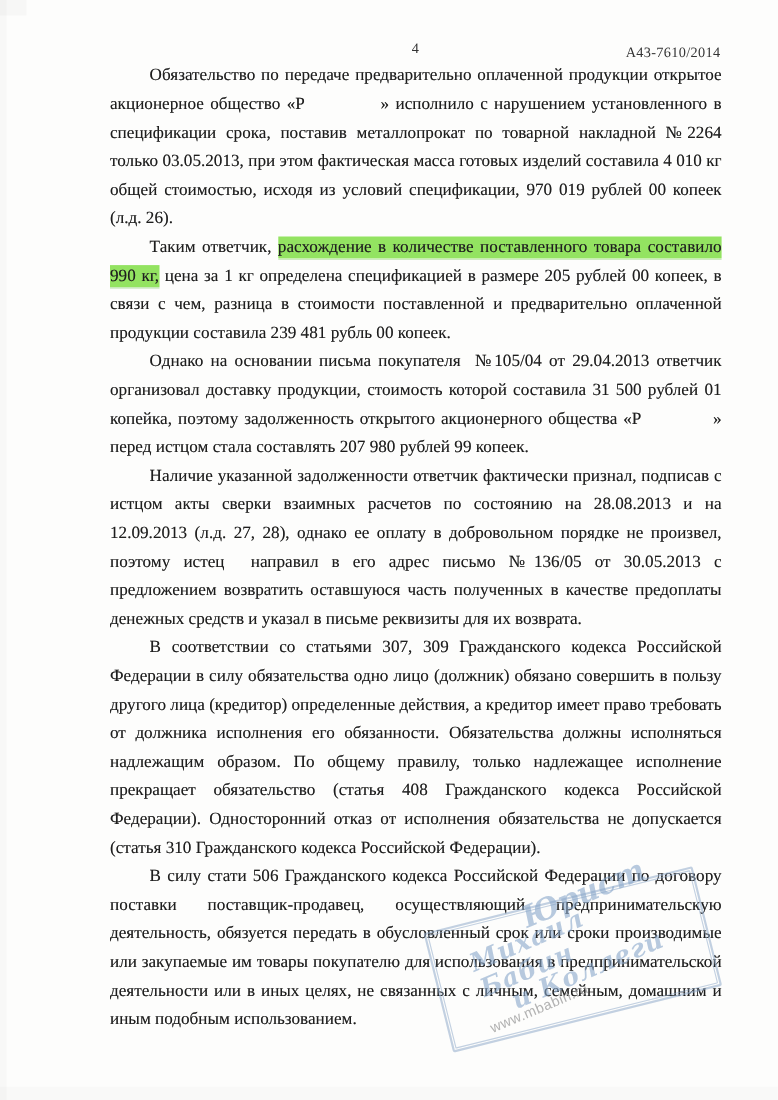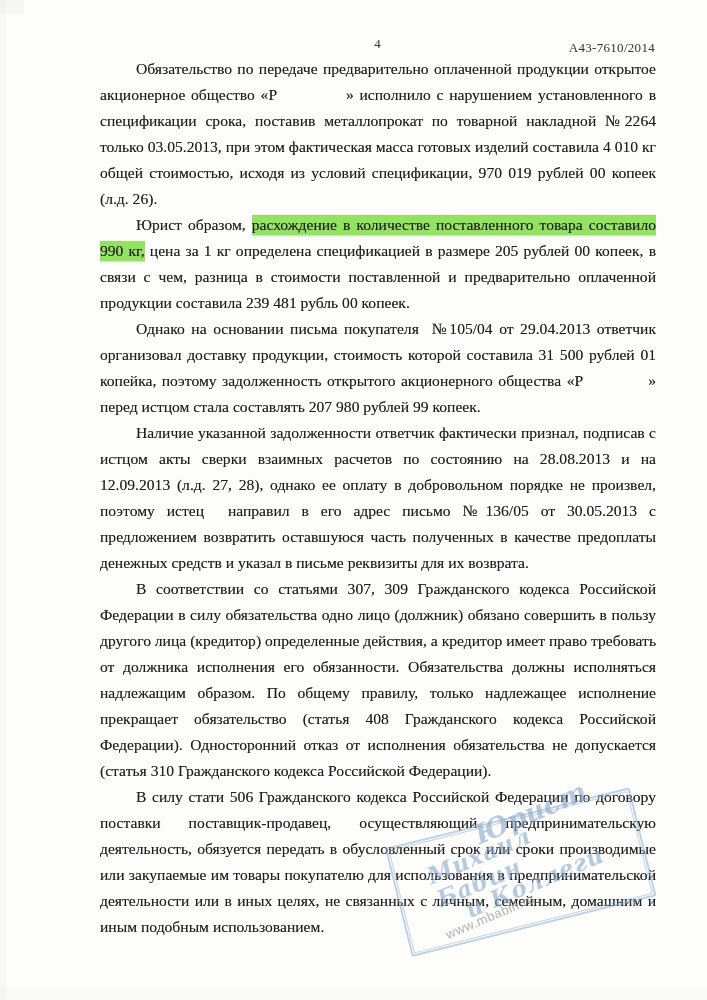--- a/index.html
+++ b/index.html
@@ -78,21 +78,21 @@
 <div class="edge-left"></div>
 <div class="edge-bottom"></div>
 
 <div class="hdr">
   <span class="pageno">4</span>
   <span class="caseno">А43-7610/2014</span>
 </div>
 
 <div class="doc">
     <p><span>Обязательство по передаче предварительно оплаченной продукции открытое акционерное общество «Р&nbsp;&nbsp;&nbsp;&nbsp;&nbsp;&nbsp;&nbsp;&nbsp;&nbsp;&nbsp;&nbsp;&nbsp;» исполнило с нарушением установленного в спецификации срока, поставив металлопрокат по товарной накладной №2264 только 03.05.2013, при этом фактическая масса готовых изделий составила 4 010 кг общей стоимостью, исходя из условий спецификации, 970 019 рублей 00 копеек (л.д. 26).</span></p>
-    <p><span>Юрист образом, </span><span class="hl">расхождение в количестве поставленного товара составило 990 кг,</span><span> цена за 1 кг определена спецификацией в размере 205 рублей 00 копеек, в связи с чем, разница в стоимости поставленной и предварительно оплаченной продукции составила 239 481 рубль 00 копеек.</span></p>
+    <p><span>Таким ответчик, </span><span class="hl">расхождение в количестве поставленного товара составило 990 кг,</span><span> цена за 1 кг определена спецификацией в размере 205 рублей 00 копеек, в связи с чем, разница в стоимости поставленной и предварительно оплаченной продукции составила 239 481 рубль 00 копеек.</span></p>
     <p><span>Однако на основании письма покупателя &nbsp;№105/04 от 29.04.2013 ответчик организовал доставку продукции, стоимость которой составила 31 500 рублей 01 копейка, поэтому задолженность открытого акционерного общества «Р&nbsp;&nbsp;&nbsp;&nbsp;&nbsp;&nbsp;&nbsp;&nbsp;&nbsp;&nbsp;&nbsp;&nbsp;» перед истцом стала составлять 207 980 рублей 99 копеек.</span></p>
     <p><span>Наличие указанной задолженности ответчик фактически признал, подписав с истцом акты сверки взаимных расчетов по состоянию на 28.08.2013 и на 12.09.2013 (л.д. 27, 28), однако ее оплату в добровольном порядке не произвел, поэтому истец &nbsp;направил в его адрес письмо №136/05 от 30.05.2013 с предложением возвратить оставшуюся часть полученных в качестве предоплаты денежных средств и указал в письме реквизиты для их возврата.</span></p>
     <p><span>В соответствии со статьями 307, 309 Гражданского кодекса Российской Федерации в силу обязательства одно лицо (должник) обязано совершить в пользу другого лица (кредитор) определенные действия, а кредитор имеет право требовать от должника исполнения его обязанности. Обязательства должны исполняться надлежащим образом. По общему правилу, только надлежащее исполнение прекращает обязательство (статья 408 Гражданского кодекса Российской Федерации). Односторонний отказ от исполнения обязательства не допускается (статья 310 Гражданского кодекса Российской Федерации).</span></p>
     <p><span>В силу стати 506 Гражданского кодекса Российской Федерации по договору поставки поставщик-продавец, осуществляющий предпринимательскую деятельность, обязуется передать в обусловленный срок или сроки производимые или закупаемые им товары покупателю для использования в предпринимательской деятельности или в иных целях, не связанных с личным, семейным, домашним и иным подобным использованием.</span></p>
   </div>
 
 <div class="stamp">
   <div class="stamp-outer"></div>
   <div class="stamp-inner"></div>
   <div class="stamp-text">

